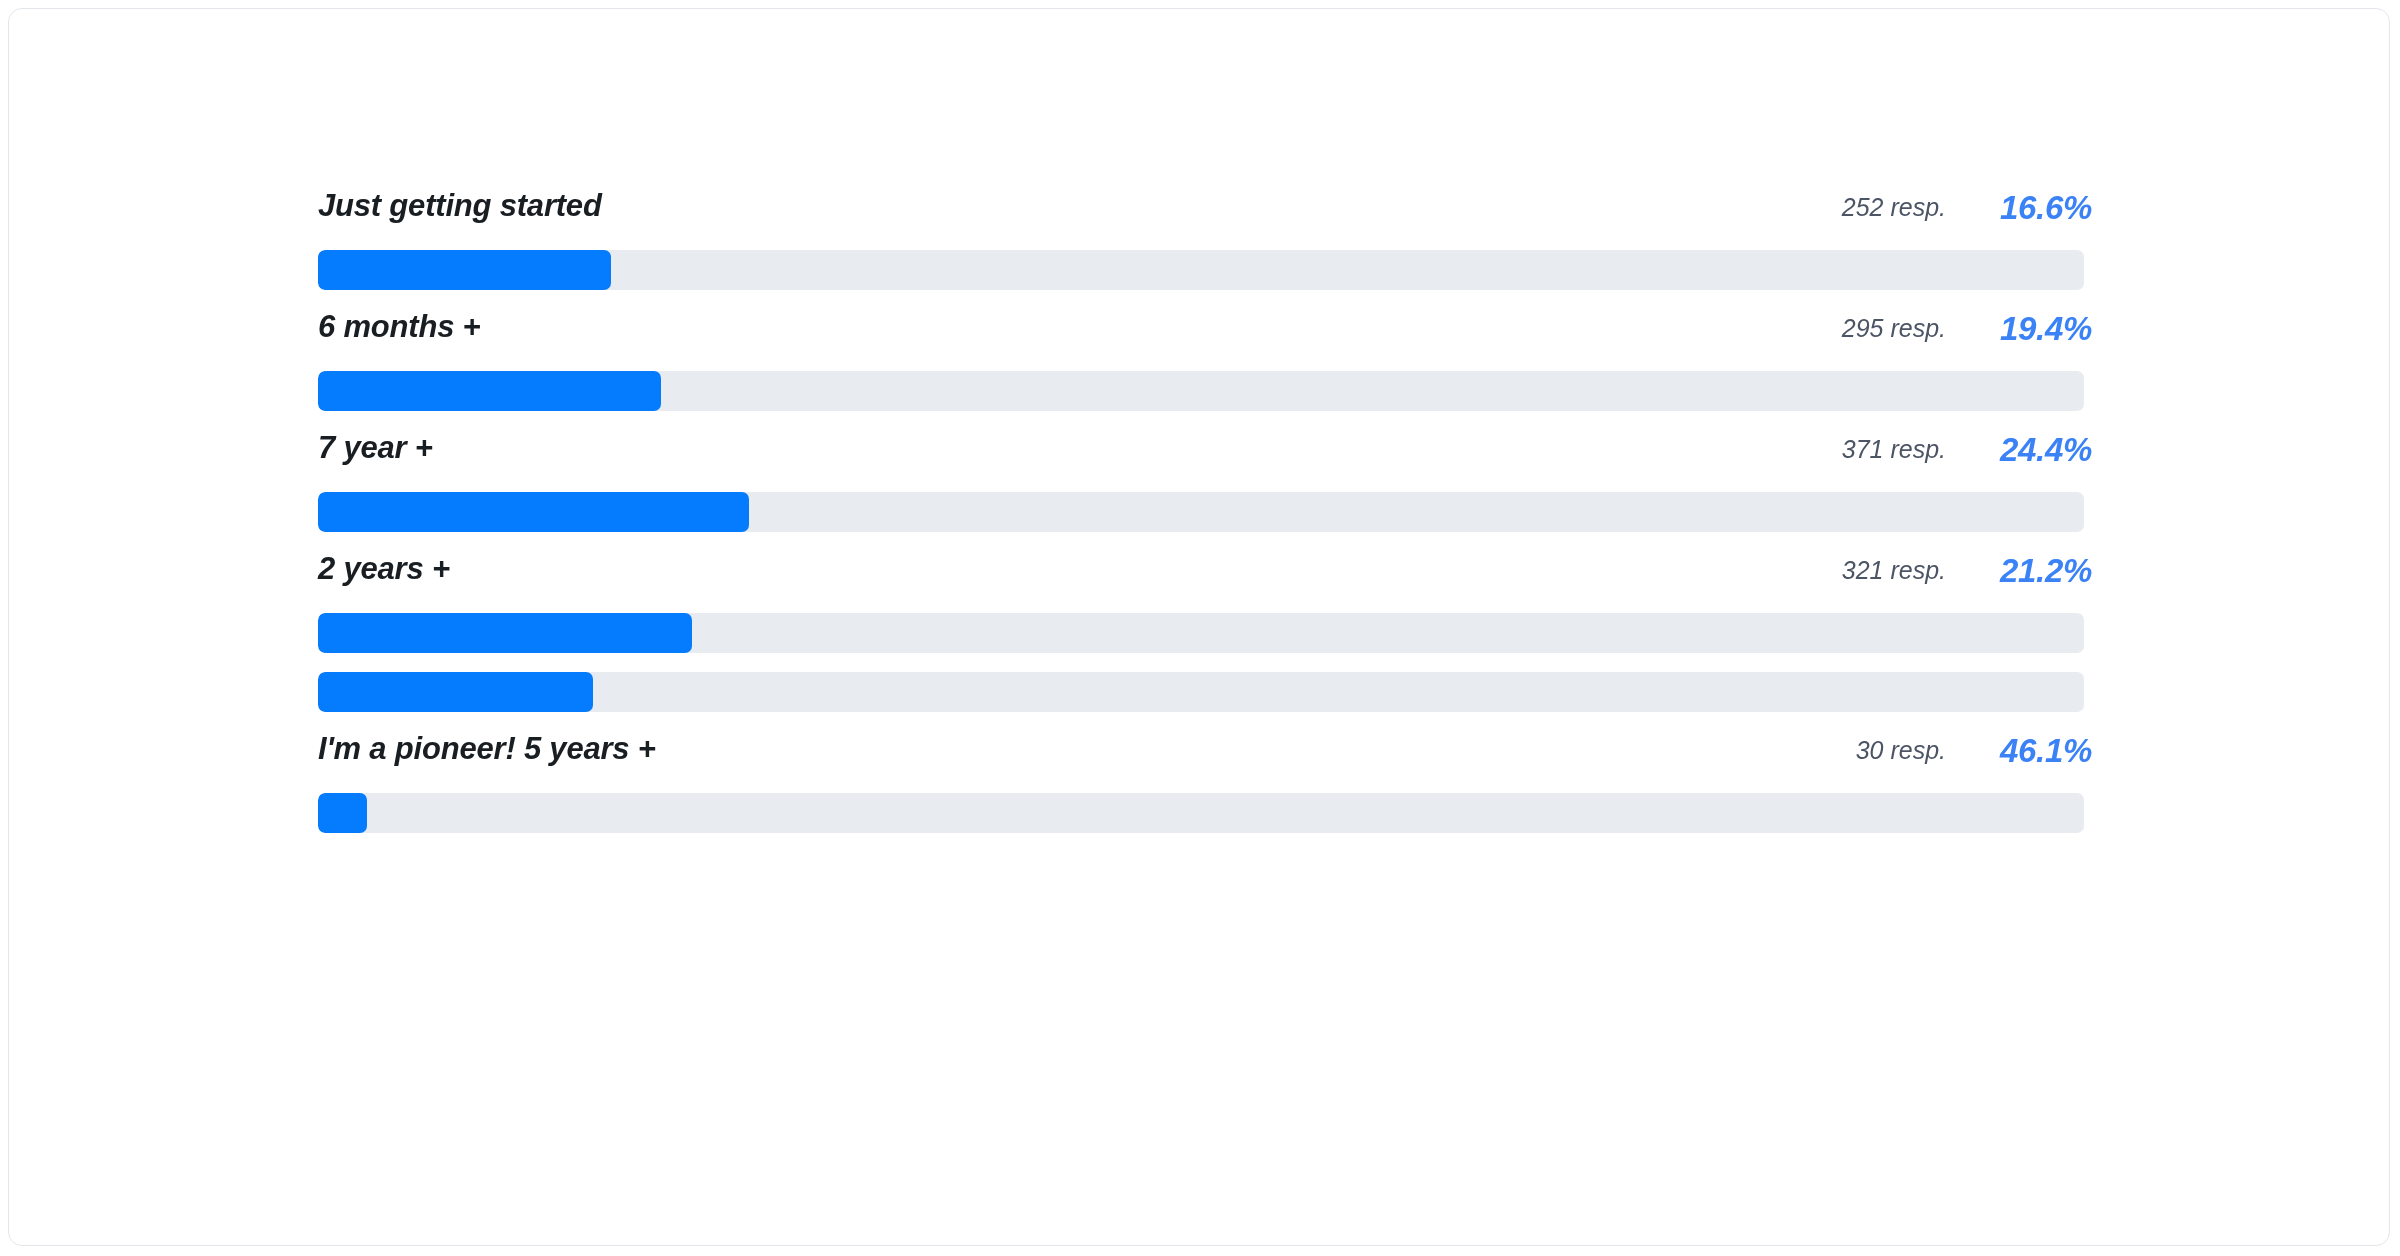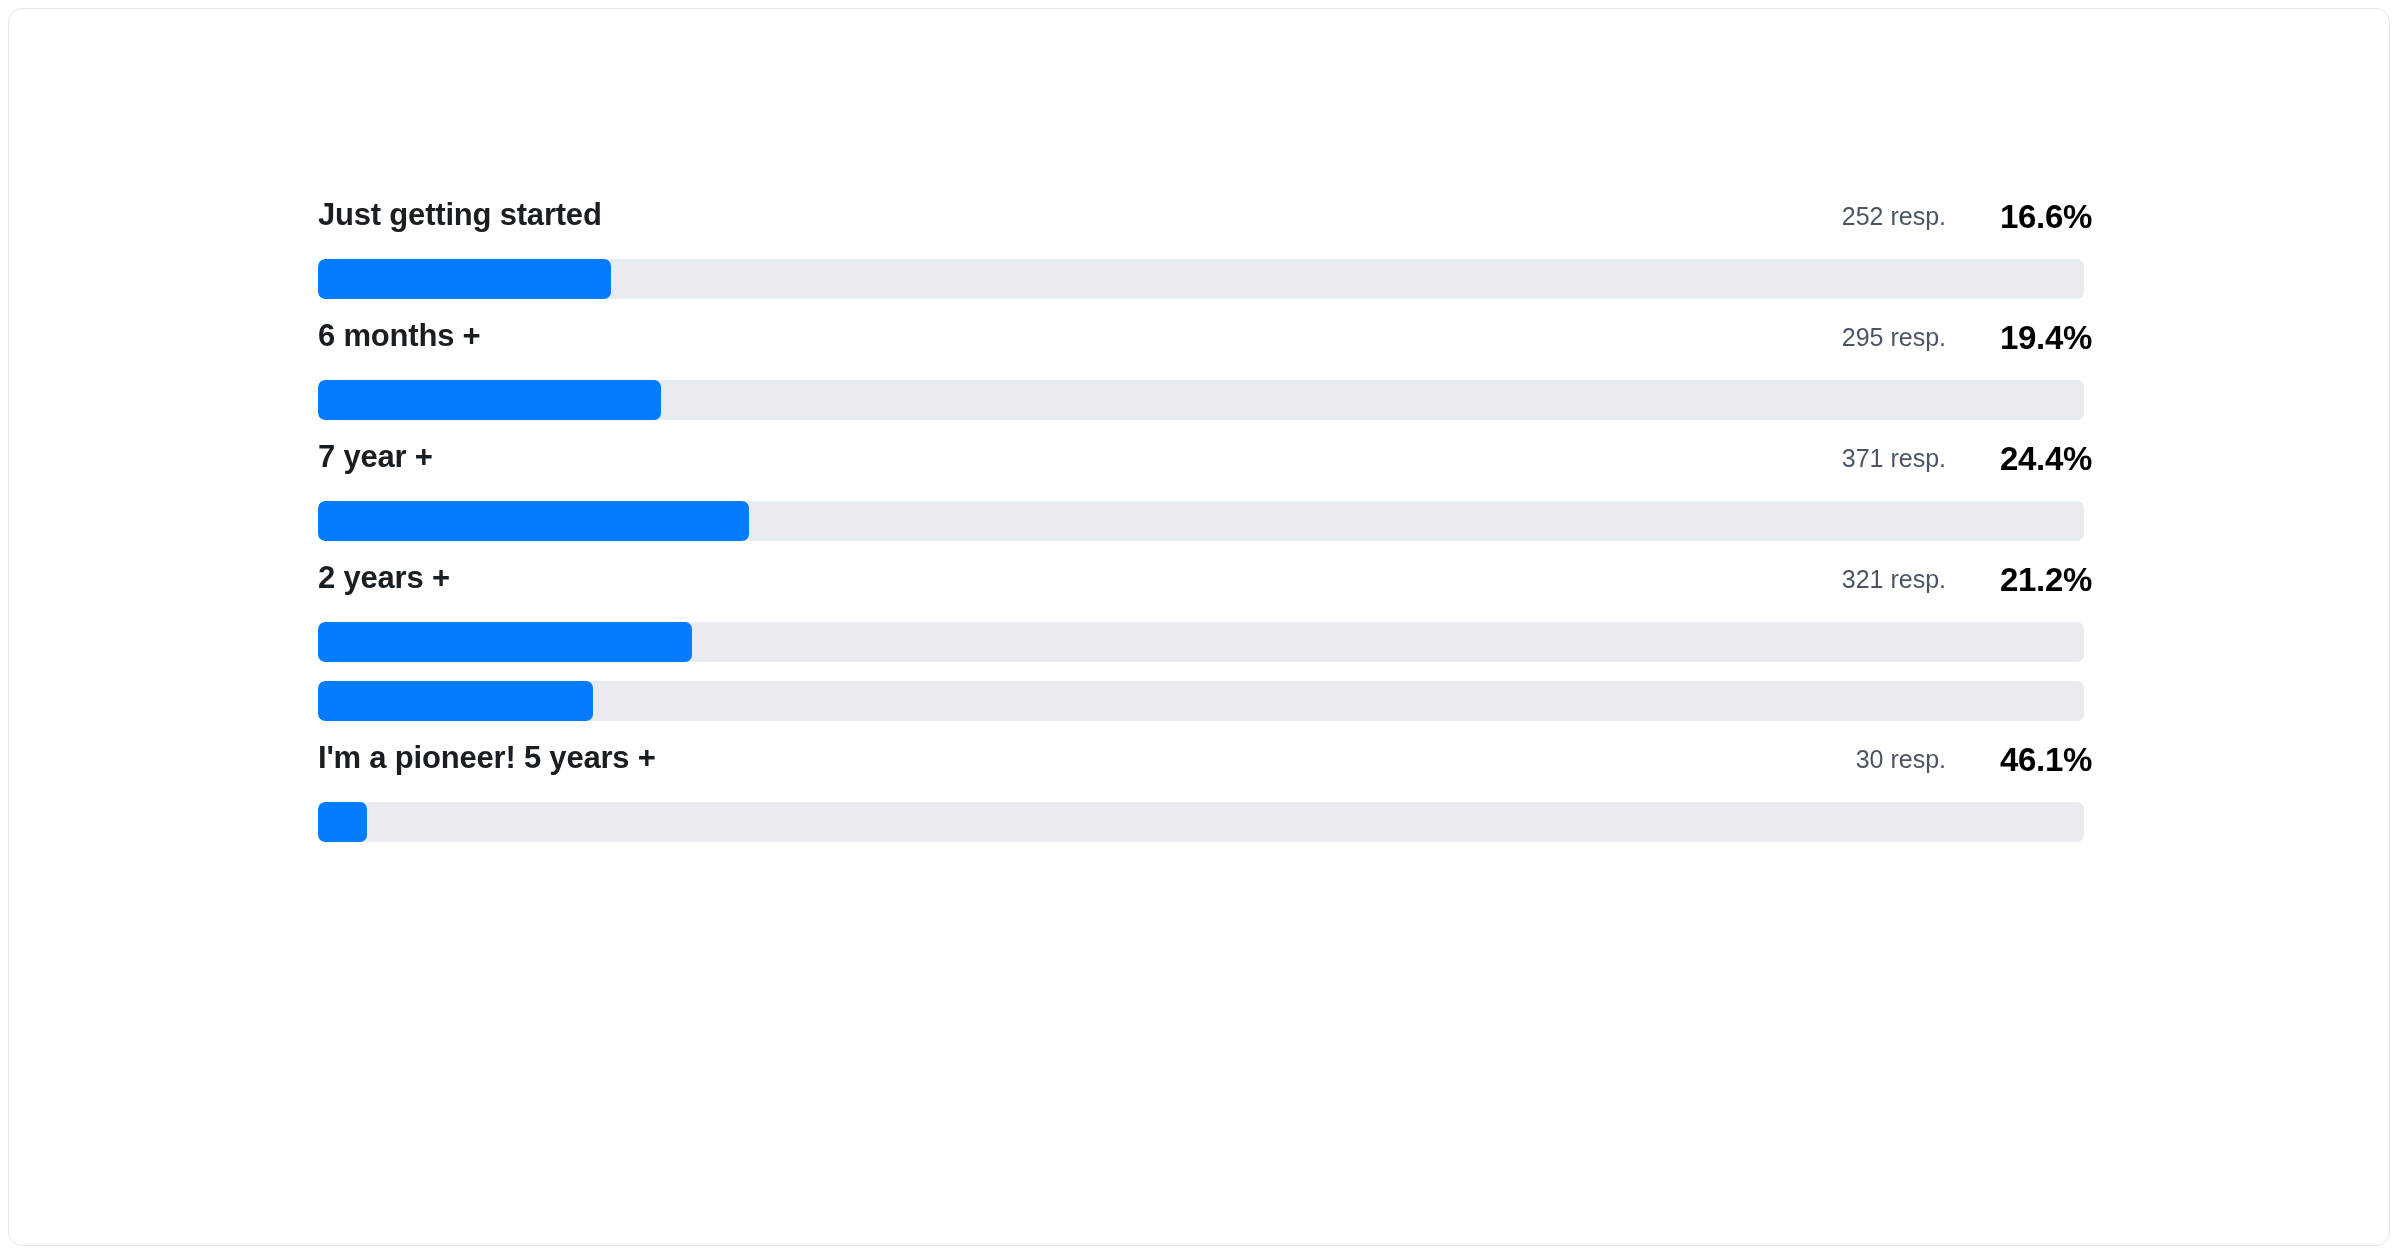--- a/index.html
+++ b/index.html
@@ -23,22 +23,23 @@
     background: #ffffff;
     border: 1px solid #e3e7ec;
     border-radius: 14px;
     box-sizing: border-box;
     overflow: hidden;
   }
 
   .results-list {
     position: absolute;
     left: 309px;
-    top: 188px;
+    top: 179px;
     width: 1774px;
+    font-style: italic;
   }
 
   .result-row {
     margin-bottom: 19px;
   }
   .result-row:last-child {
     margin-bottom: 0;
   }
 
   .row-head {
@@ -65,21 +66,21 @@
   .resp-count {
     font-size: 25px;
     font-weight: normal;
     color: #4c5565;
     letter-spacing: 0px;
   }
 
   .pct-value {
     font-size: 33px;
     font-weight: bold;
-    color: #000000;
+    color: #3b82f6;
     letter-spacing: -0.3px;
     margin-left: 28px;
     min-width: 118px;
     text-align: right;
   }
 
   .bar-track {
     position: relative;
     width: 1766px;
     height: 40px;

